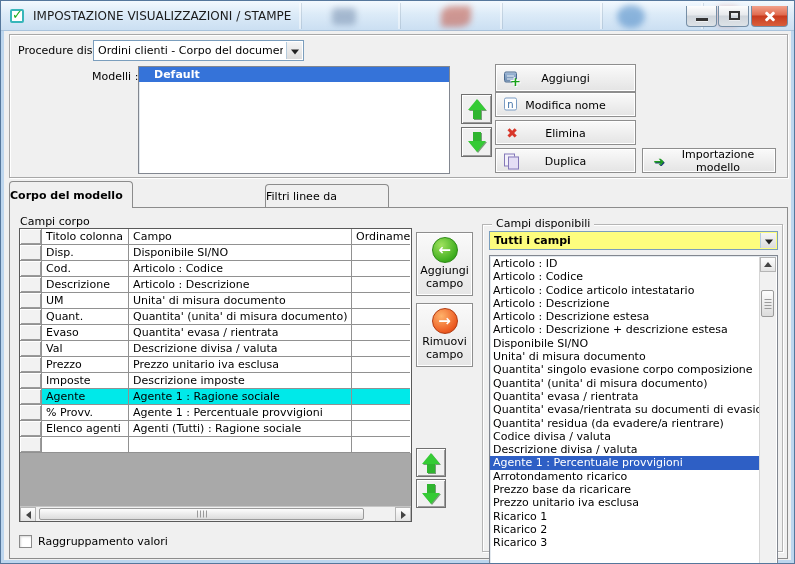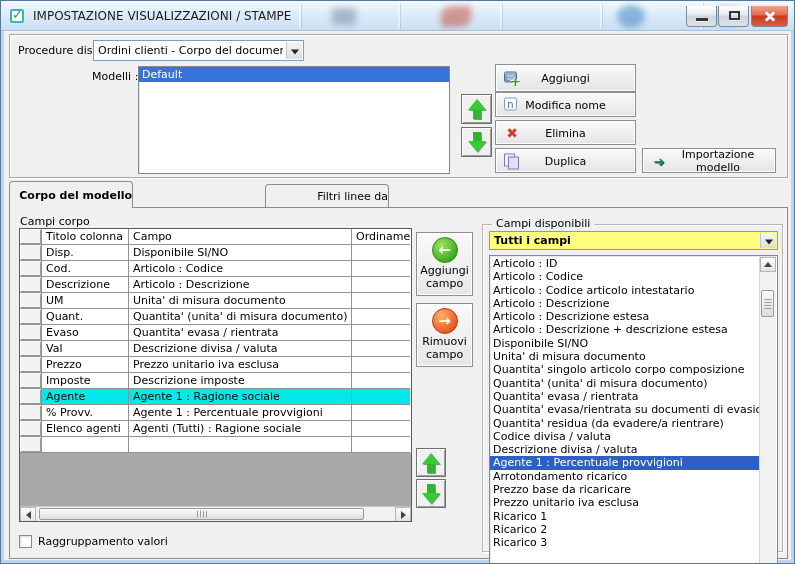--- a/index.html
+++ b/index.html
@@ -34,21 +34,21 @@
   .combo .val{position:absolute;left:4px;top:3px;white-space:nowrap;overflow:hidden;right:20px;}
   .combo .drop{position:absolute;right:1px;top:1px;bottom:1px;width:16px;
     background:linear-gradient(#f5f5f5,#ddd);border-left:1px solid #b5cbdd;}
   .tri-down{position:absolute;left:50%;top:50%;transform:translate(-50%,-30%);
     width:0;height:0;border-left:4px solid transparent;border-right:4px solid transparent;border-top:5px solid #222;}
   .tri-up{width:0;height:0;border-left:4px solid transparent;border-right:4px solid transparent;border-bottom:5px solid #444;}
   .tri-left{width:0;height:0;border-top:4px solid transparent;border-bottom:4px solid transparent;border-right:5px solid #444;}
   .tri-right{width:0;height:0;border-top:4px solid transparent;border-bottom:4px solid transparent;border-left:5px solid #444;}
   
   .listbox{position:absolute;background:#fff;border:1px solid #828790;box-shadow:inset 1px 1px 0 #e3e9ef;overflow:hidden;}
-  .lb-item{height:15px;line-height:15px;font-size:11px;padding-left:3px;white-space:nowrap;}
+  .lb-item{height:15px;line-height:15px;font-size:11px;padding-left:15px;white-space:nowrap;font-weight:bold;}
   .lb-item.sel{background:var(--sel-blue);color:#fff;}
   
   .btn{position:absolute;background:linear-gradient(#fafafa,#e4e4e4);border:1px solid #8e8e8e;
     font-size:11px;text-align:center;cursor:default;box-shadow:inset 0 0 0 1px #fff;}
   .btn .cap{position:absolute;left:0;right:0;top:50%;transform:translateY(-50%);}
   .bicon{position:absolute;left:8px;top:50%;transform:translateY(-50%);width:16px;height:15px;}
   .icon-add-model{background:linear-gradient(#9db7d6,#6d8cb0);border:1px solid #4a6a90;border-radius:2px;width:13px;height:11px;margin-top:1px;position:relative;}
   .icon-add-model::before{content:"";position:absolute;left:2px;top:3px;right:2px;height:1px;background:#e8f0f8;box-shadow:0 3px 0 #e8f0f8;}
   .icon-add-model::after{content:"+";position:absolute;right:-5px;bottom:-7px;color:#17a117;font-weight:bold;font-size:13px;text-shadow:1px 1px 0 #fff,-1px -1px 0 #fff;}
   .icon-rename{width:13px;height:13px;background:#fff;border:1px solid #7a9cc4;border-radius:2px;color:#3c6ea5;font-size:10px;line-height:11px;text-align:center;}
@@ -61,21 +61,21 @@
   
   .sqbtn{position:absolute;background:#f0f0f0;border:1px solid #707070;
     box-shadow:inset 1px 1px 0 #fff,inset -1px -1px 0 #9c9c9c;display:flex;align-items:center;justify-content:center;cursor:default;}
   .garrow{position:relative;width:18px;height:20px;filter:drop-shadow(1px 1px 0 rgba(20,90,20,.55));}
   .garrow .t{width:0;height:0;border-left:9px solid transparent;border-right:9px solid transparent;margin:0 auto;}
   .garrow.up .t{border-bottom:11px solid #35cb35;}
   .garrow.down .t{border-top:11px solid #35cb35;}
   .garrow .s{width:8px;height:9px;background:#2fb52f;margin:0 auto;}
   
   .tab{position:absolute;border:1px solid #8c8c8c;border-bottom:none;border-radius:4px 4px 0 0;
-    background:#f0f0f0;font-size:11px;text-align:right;cursor:default;}
+    background:#f0f0f0;font-size:11px;text-align:left;cursor:default;}
   .tab.active{font-weight:bold;z-index:3;background:#f0f0f0;}
   .tabpage{position:absolute;left:5px;top:176px;width:779px;height:352px;border:1px solid #8c8c8c;background:#f0f0f0;}
   
   .grid{position:absolute;border:1px solid #5a5a5a;background:#a9a9a9;overflow:hidden;}
   .grow{display:flex;height:16px;background:#fff;}
   .gcell{border-right:1px solid #919191;border-bottom:1px solid #919191;height:16px;line-height:15px;
     font-size:11px;padding-left:4px;white-space:nowrap;overflow:hidden;flex:none;}
   .gsel{width:22px;background:#f2f2f2;box-shadow:inset 1px 1px 0 #fff,inset -1px -1px 0 #9a9a9a;padding:0;}
   .c-tit{width:87px;}
   .c-campo{width:223px;}
@@ -332,21 +332,21 @@
         <div class="listbox" style="left:6px;top:30px;width:289px;height:332px">
           <div id="fields-list" style="position:absolute;left:0;top:1px;right:18px;overflow:hidden;bottom:0">
               <div class="fld-item">Articolo : ID</div>
               <div class="fld-item">Articolo : Codice</div>
               <div class="fld-item">Articolo : Codice articolo intestatario</div>
               <div class="fld-item">Articolo : Descrizione</div>
               <div class="fld-item">Articolo : Descrizione estesa</div>
               <div class="fld-item">Articolo : Descrizione + descrizione estesa</div>
               <div class="fld-item">Disponibile SI/NO</div>
               <div class="fld-item">Unita' di misura documento</div>
-              <div class="fld-item">Quantita' singolo articolo corpo composizione</div>
+              <div class="fld-item">Quantita' singolo evasione corpo composizione</div>
               <div class="fld-item">Quantita' (unita' di misura documento)</div>
               <div class="fld-item">Quantita' evasa / rientrata</div>
               <div class="fld-item">Quantita' evasa/rientrata su documenti di evasione colleg</div>
               <div class="fld-item">Quantita' residua (da evadere/a rientrare)</div>
               <div class="fld-item">Codice divisa / valuta</div>
               <div class="fld-item">Descrizione divisa / valuta</div>
               <div class="fld-item sel">Agente 1 : Percentuale provvigioni</div>
               <div class="fld-item">Arrotondamento ricarico</div>
               <div class="fld-item">Prezzo base da ricaricare</div>
               <div class="fld-item">Prezzo unitario iva esclusa</div>

